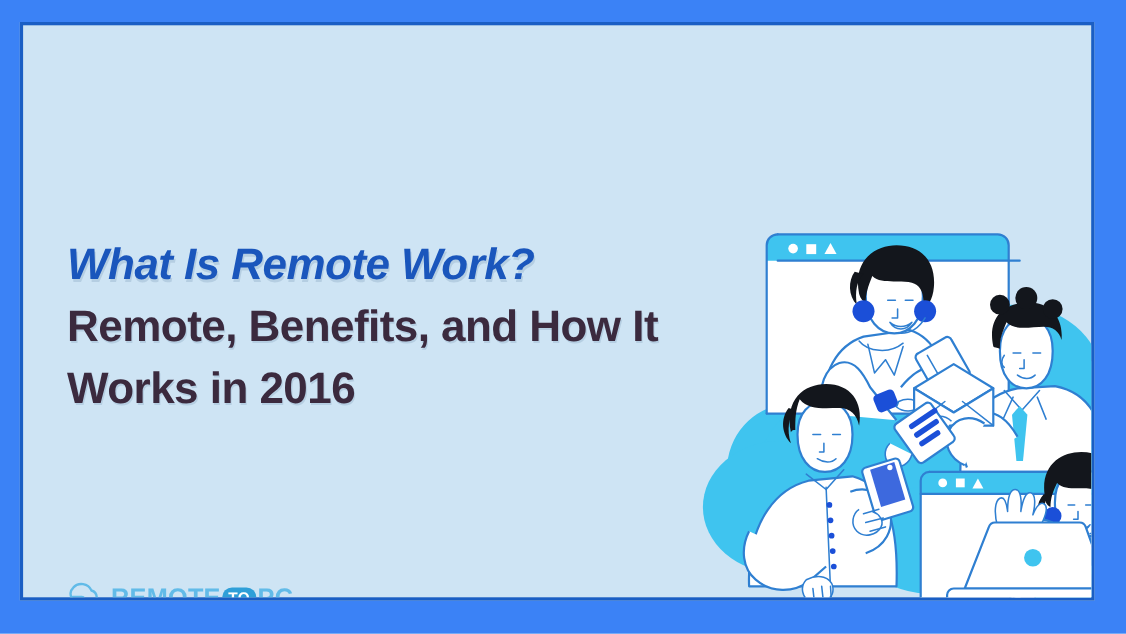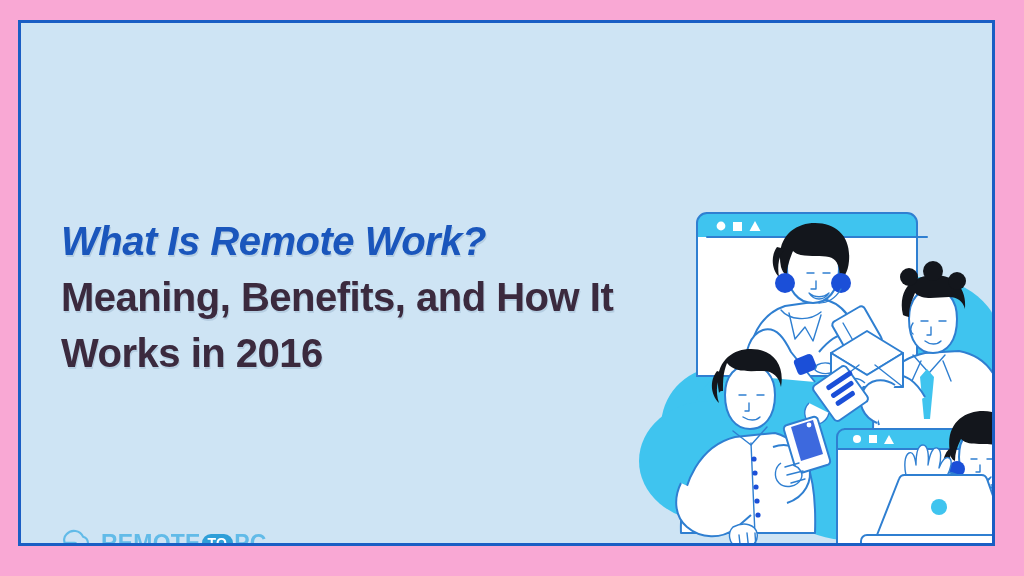--- a/index.html
+++ b/index.html
@@ -4,21 +4,21 @@
 <title>Remote Work Blog Banner</title>
 <style>
   html,body{margin:0;padding:0;}
   body{
     width:1024px;height:576px;overflow:hidden;
     background:#d8eefb;
     font-family:"Liberation Sans", sans-serif;
   }
   #banner{
     position:relative;width:1024px;height:576px;
-    background:#f9a8d4;
+    background:#3b82f6;
   }
 
   
   #panel{
     position:absolute;left:18px;top:20px;
     width:977px;height:526px;
     background:#cee4f4;
     border:3px solid #1a5ec4;
     box-sizing:border-box;
     overflow:hidden;
@@ -298,21 +298,21 @@
             <path class="wf" d="M246 362 h150 a6 6 0 0 1 6 6 l0 8 a6 6 0 0 1 -6 6 l-150 0 a6 6 0 0 1 -6 -6 l0 -8 a6 6 0 0 1 6 -6 z"></path>
             <path class="lnT" d="M292 376 h56"></path>
           </g>
         </g>
 
       </svg>
     </div>
 
     <div id="headline">
       <span class="hl-line hl-1">What Is Remote Work?</span>
-      <span class="hl-line hl-2">Meaning, Benefits, and How It</span>
+      <span class="hl-line hl-2">Remote, Benefits, and How It</span>
       <span class="hl-line hl-3">Works in 2016</span>
     </div>
 
     <div id="logo">
       <span id="logo-mark">
         <svg viewBox="0 0 48 40" xmlns="http://www.w3.org/2000/svg">
           <path d="M14 22 a9 9 0 0 1 1 -12 a12 12 0 0 1 20 3 a8 8 0 0 1 1 15" fill="none" stroke="#62bbe8" stroke-width="2.6" stroke-linecap="round" stroke-linejoin="round"></path>
           <rect x="12" y="20" width="15" height="11" rx="2.5" fill="none" stroke="#62bbe8" stroke-width="2.4"></rect>
           <rect x="18" y="25" width="15" height="11" rx="2.5" fill="#d8eef9" stroke="#62bbe8" stroke-width="2.4"></rect>
         </svg>

